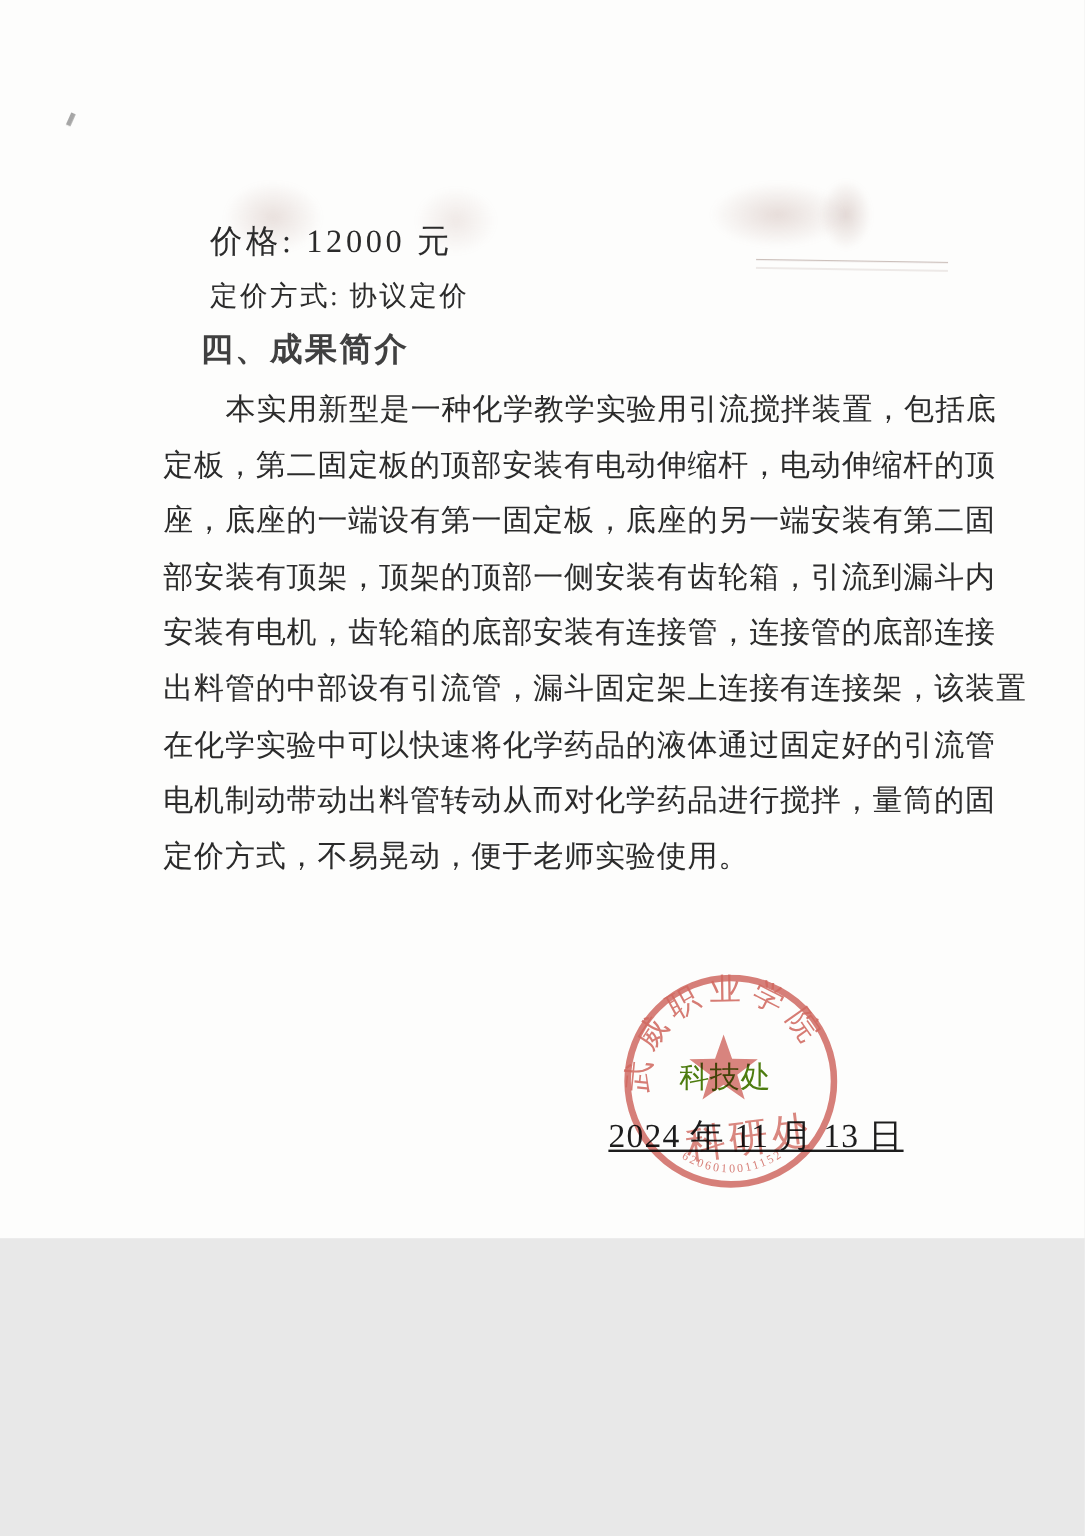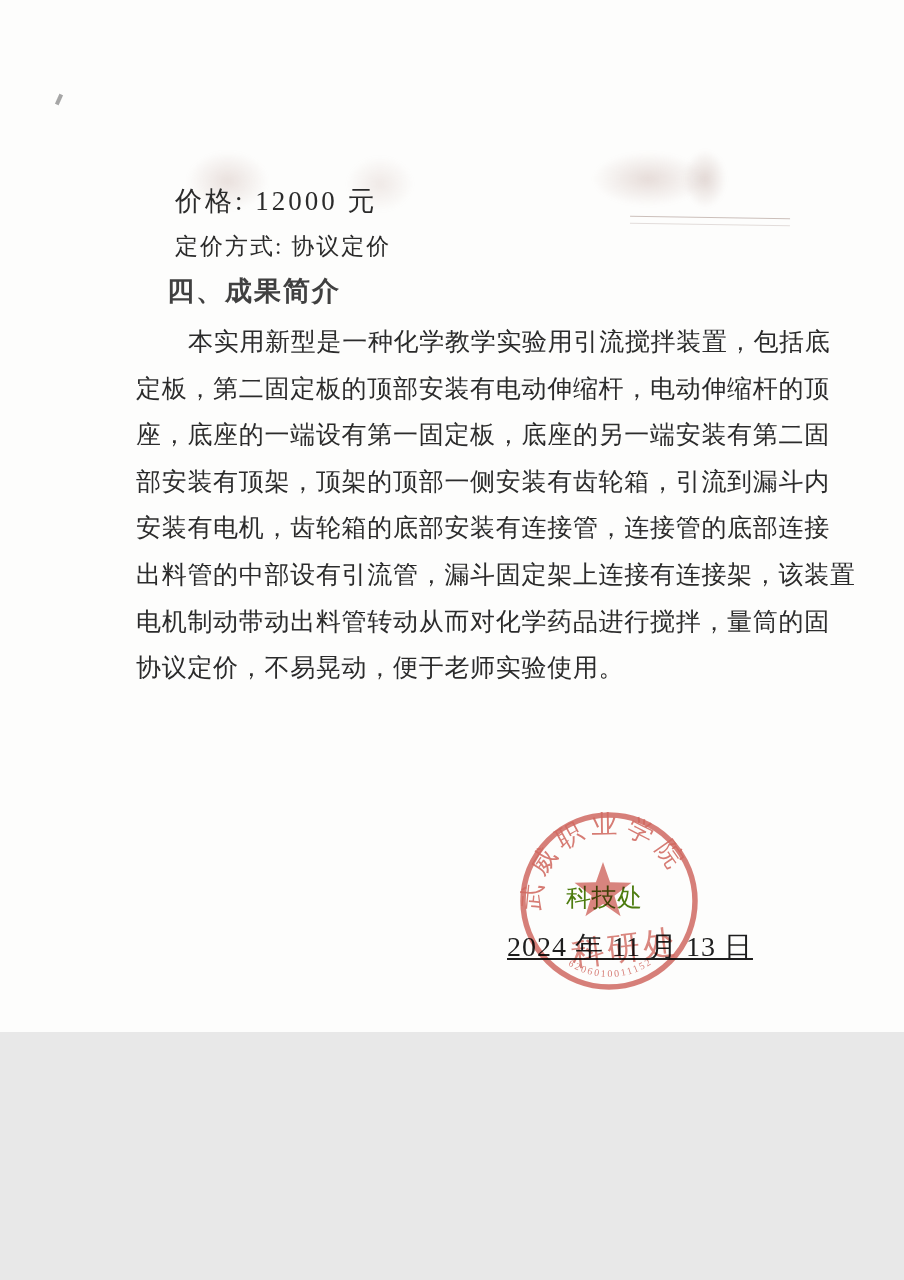--- a/index.html
+++ b/index.html
@@ -149,22 +149,23 @@
 
   <div class="txt-line section-heading">四、成果简介</div>
 
   <div class="paragraph">
     <div class="pline">本实用新型是一种化学教学实验用引流搅拌装置，包括底</div>
     <div class="pline">定板，第二固定板的顶部安装有电动伸缩杆，电动伸缩杆的顶</div>
     <div class="pline">座，底座的一端设有第一固定板，底座的另一端安装有第二固</div>
     <div class="pline">部安装有顶架，顶架的顶部一侧安装有齿轮箱，引流到漏斗内</div>
     <div class="pline">安装有电机，齿轮箱的底部安装有连接管，连接管的底部连接</div>
     <div class="pline">出料管的中部设有引流管，漏斗固定架上连接有连接架，该装置</div>
+    <div class="pline">在化学实验中可以快速将化学药品的液体通过固定好的引流管</div>
     <div class="pline">电机制动带动出料管转动从而对化学药品进行搅拌，量筒的固</div>
-    <div class="pline">协议定价，不易晃动，便于老师实验使用。</div>
+    <div class="pline">定价方式，不易晃动，便于老师实验使用。</div>
   </div>
 
   <div class="txt-line dept-overlay">科技处</div>
 
   <div class="txt-line date-line">2024 年 11 月 13 日</div>
 
   <svg class="seal" viewBox="0 0 186 186">
     <defs>
       <path id="sealArcTop" d="M 31.3 106.6 A 68 68 0 1 1 162.7 71.4"></path>
       <path id="sealArcBottom" d="M 53.4 151.3 A 76 76 0 0 0 140.6 151.3"></path>

